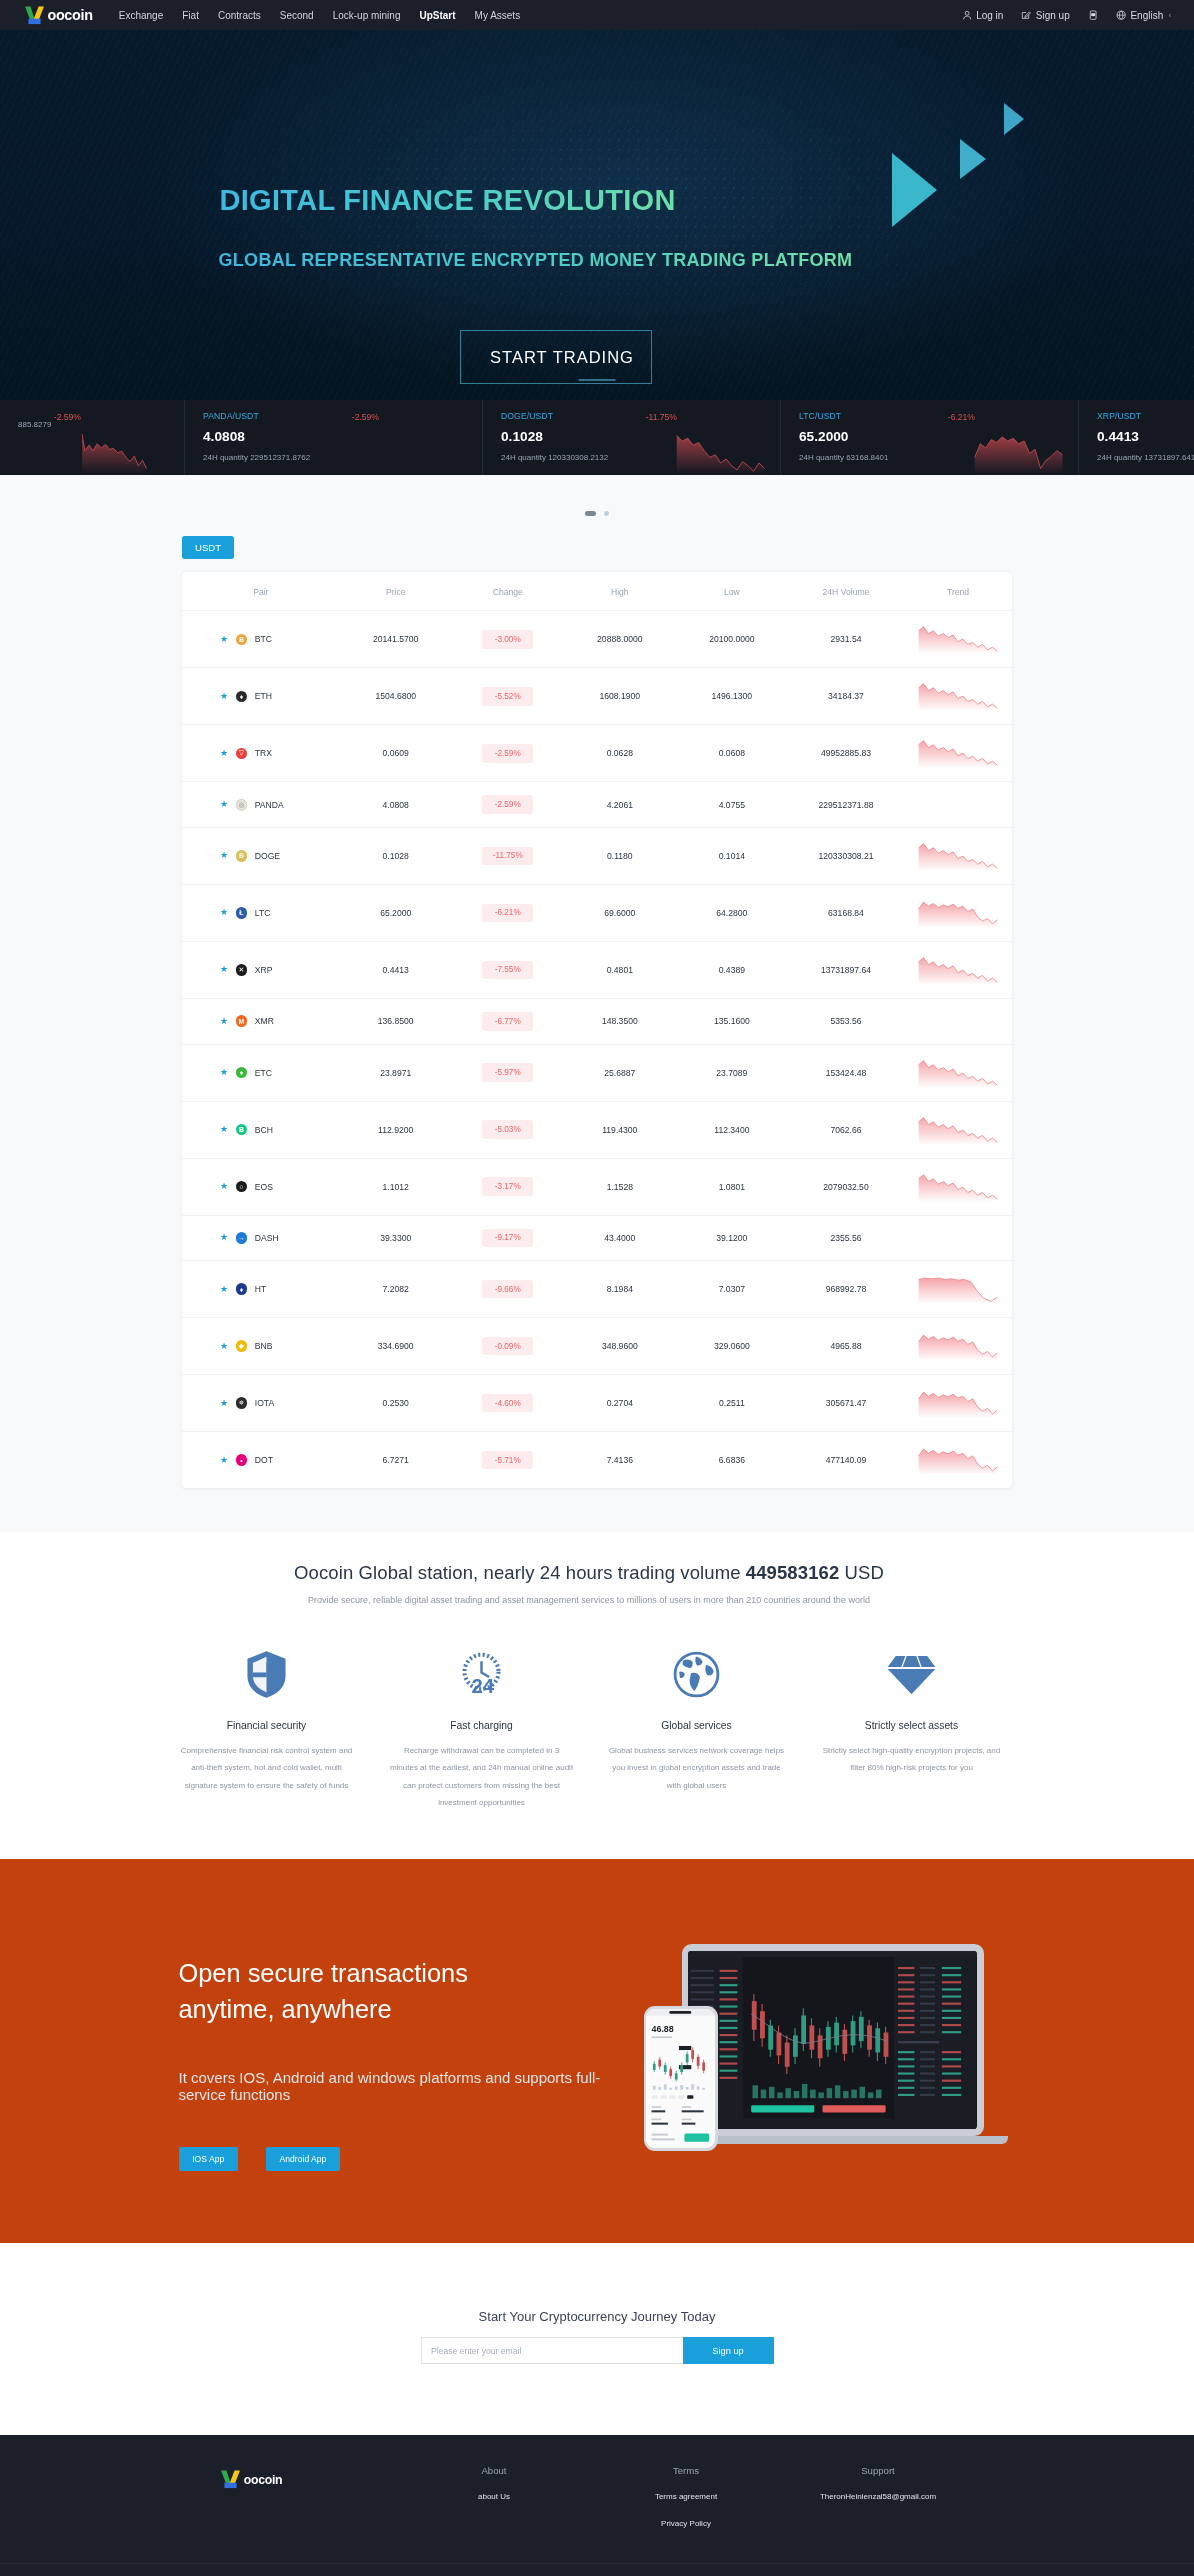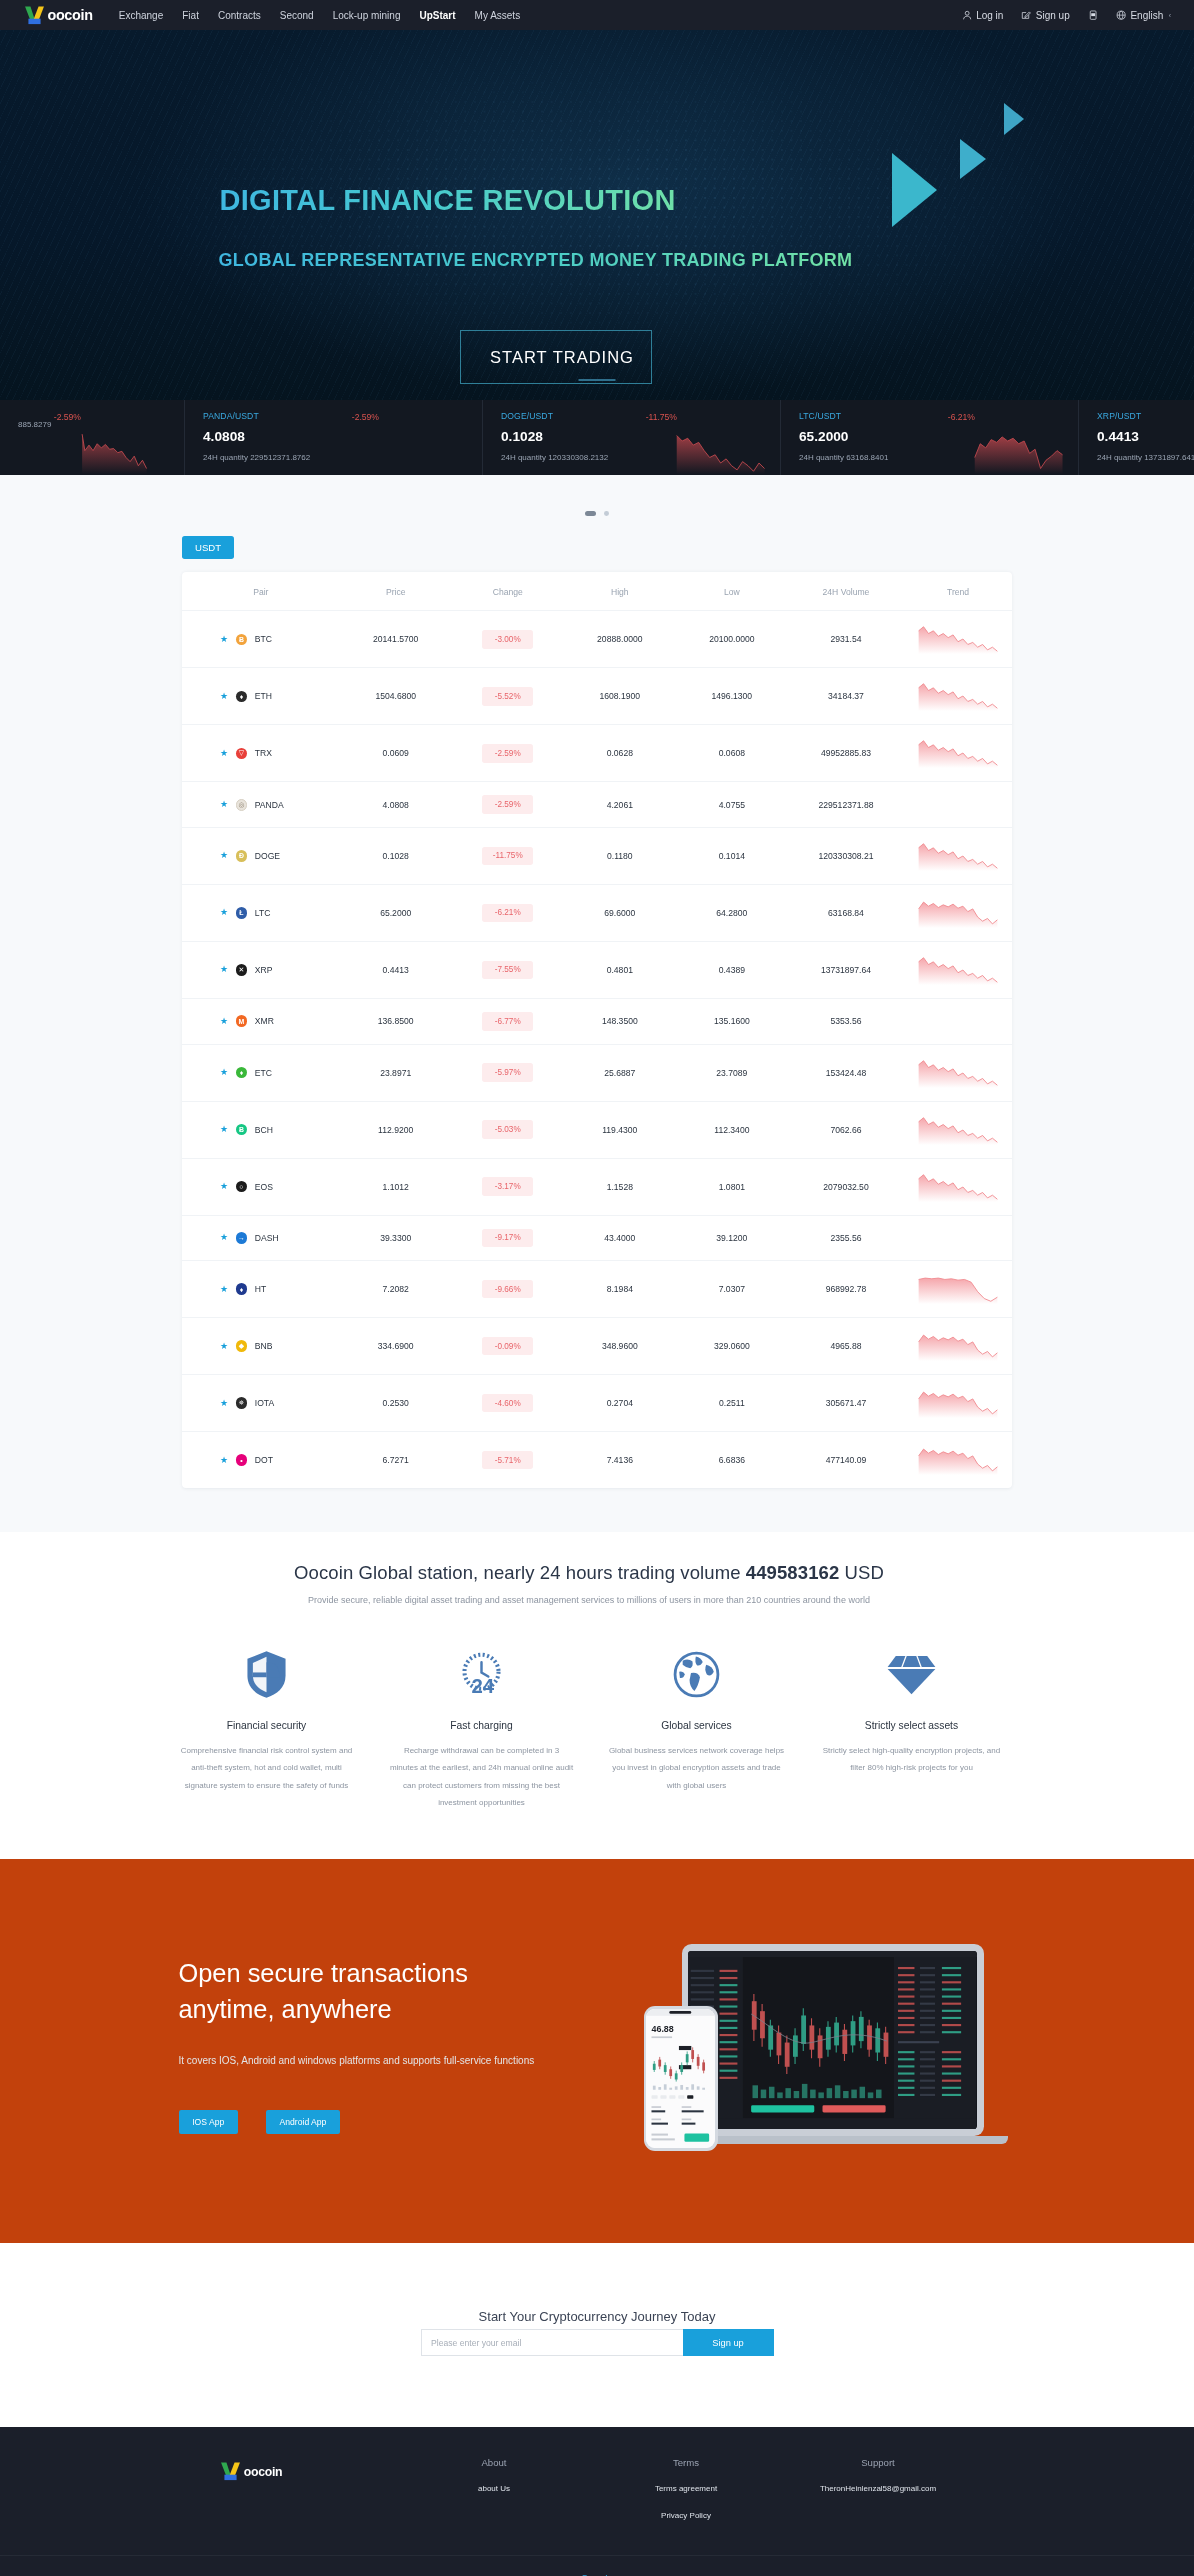--- a/index.html
+++ b/index.html
@@ -194,21 +194,21 @@
     padding: 0 4.1px;
   }
 
   
   .appsec {
     background: #c2410c; height: 384px; position: relative; overflow: hidden;
   }
   .appsec-inner { width: 837px; margin: 0 auto; position: relative; height: 100%; }
   .app-copy { position: absolute; left: 0; top: 96px; width: 425px; }
   .app-copy h2 { color: #fff; font-size: 25.4px; font-weight: 400; line-height: 1.42; }
-  .app-copy p { color: #e3e5e8; font-size: 10px; margin-top: 28px; }
+  .app-copy p { color: #e3e5e8; font-size: 15px; margin-top: 42px; }
   .app-btns { margin-top: 44px; display: flex; gap: 28px; align-items: center; }
   .app-btn {
     background: #19a0db; color: #fff; font-size: 8.6px;
     padding: 6.9px 13.7px; border-radius: 2.1px; border: none; cursor: pointer;
   }
   .mock { position: absolute; right: 15px; top: 81px; width: 357px; height: 226px; }
   .laptop-body {
     position: absolute; left: 38px; top: 4.1px; width: 302px; height: 192px;
     background: #c9ced6; border-radius: 9.6px; padding: 6.9px;
   }
@@ -228,21 +228,21 @@
   .phone-screen {
     width: 100%; height: 100%; background: #fbfbfc; border-radius: 9px;
     overflow: hidden; position: relative;
   }
   .mk-topbar { height: 6.2px; background: #1d2027; }
 
   
   .news { background: #fff; padding: 66px 0 71px 0; text-align: center; }
   .news h3 { font-size: 13px; font-weight: 400; color: #3b4455; }
   .news-form {
-    margin-top: 5px; display: inline-flex; align-items: flex-start;
+    margin-top: 13px; display: inline-flex; align-items: flex-start;
   }
   .news-input {
     width: 262px; height: 27.4px; border: 0.7px solid #dfe3e8; border-right: none;
     padding: 0 9.6px; font-size: 8.6px; color: #2b3440;
     font-family: "Liberation Sans", sans-serif; outline: none;
   }
   .news-input::placeholder { color: #a7aeb8; }
   .news-btn {
     width: 91px; height: 27.4px; background: #19a0db; color: #fff;
     border: none; font-size: 9.3px; cursor: pointer;

